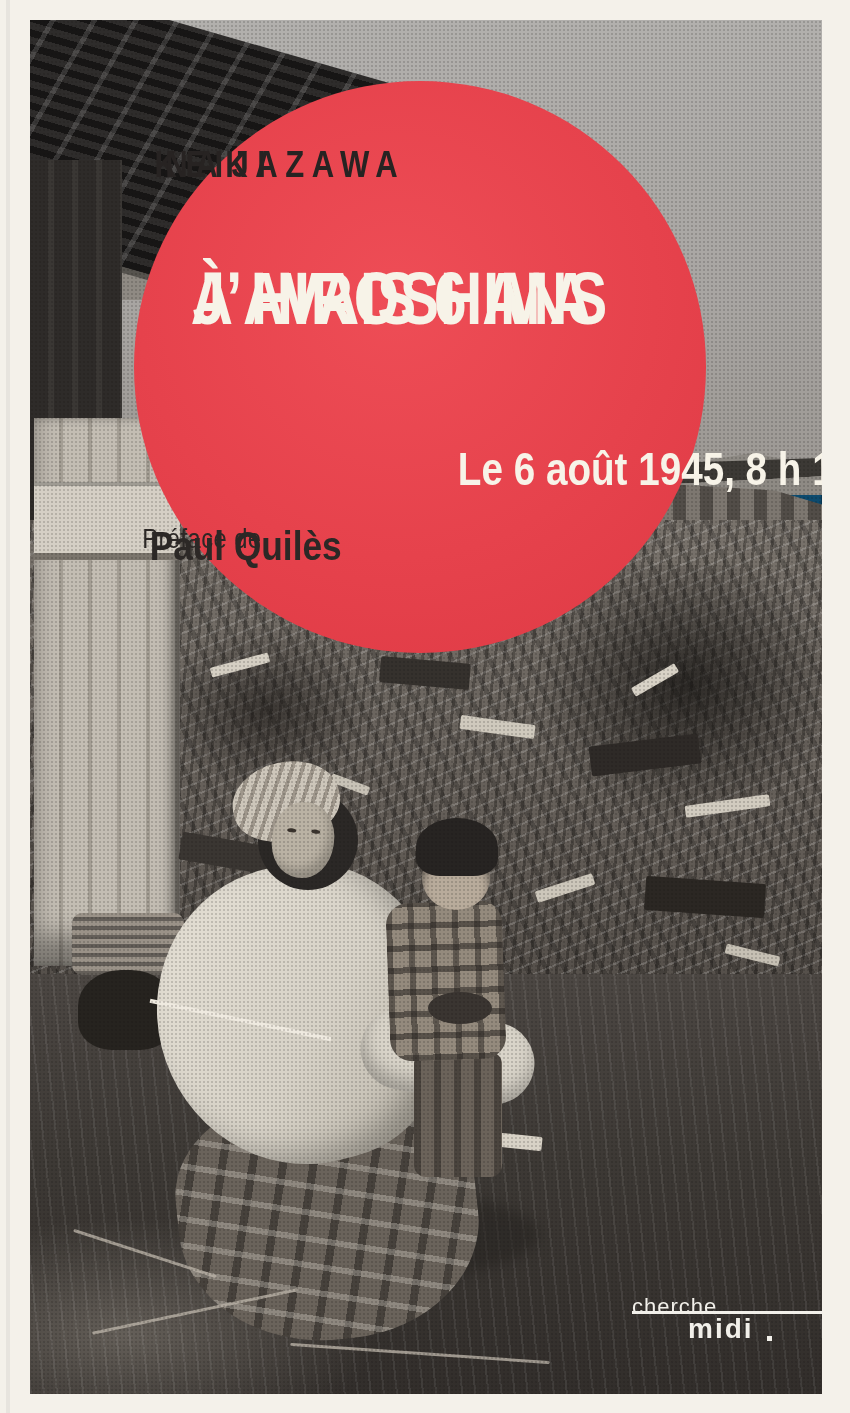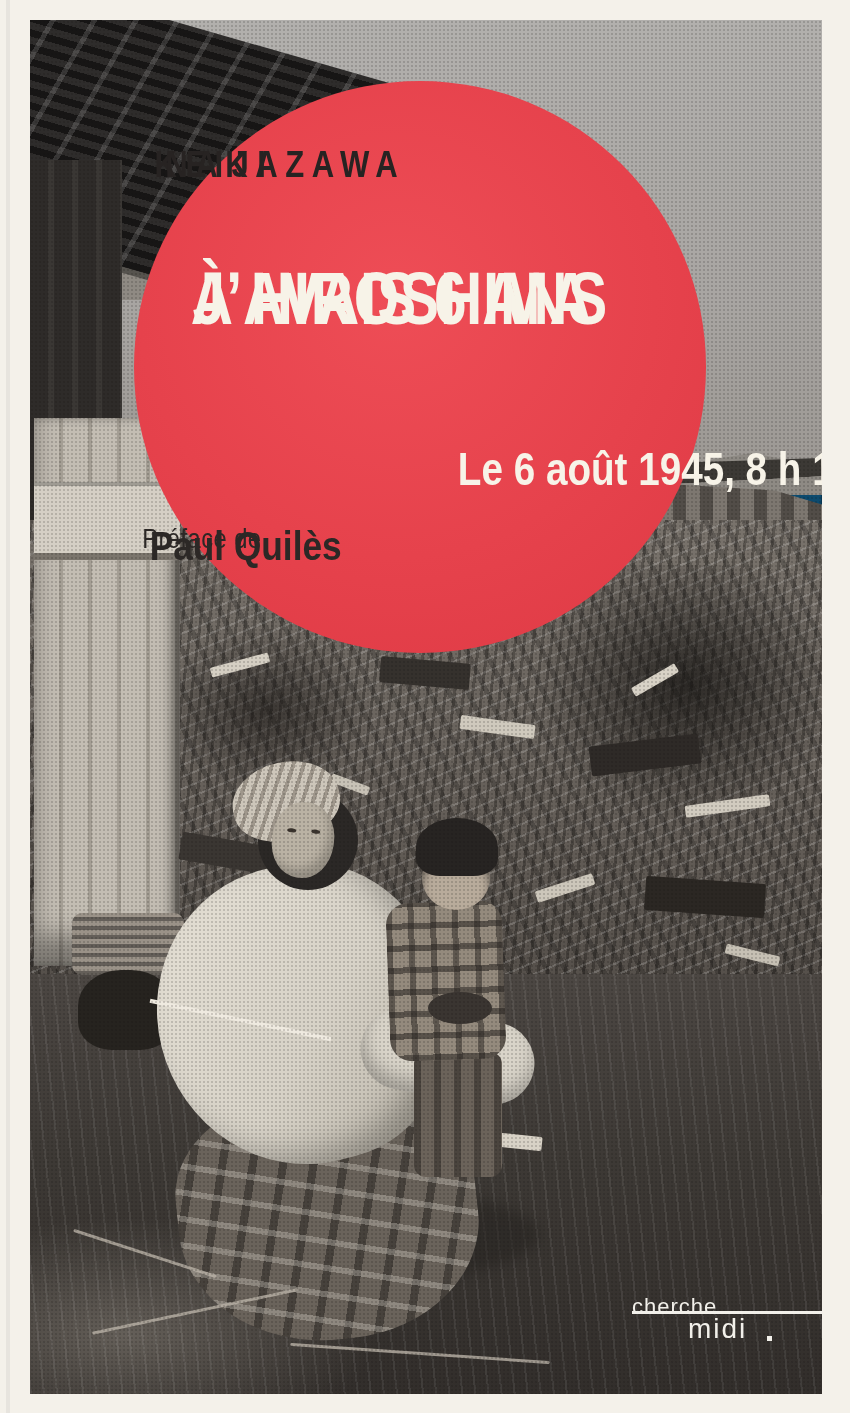--- a/index.html
+++ b/index.html
@@ -132,21 +132,21 @@
   .preface{top:442px;color:#2c2826;}
   .preface-label{font-size:27px;line-height:33px;font-weight:500;}
   .preface-label .condense{transform:scaleX(.88);letter-spacing:.5px;}
   .preface-name{font-size:41px;line-height:46px;font-weight:600;}
   .preface-name .condense{transform:scaleX(.86);}
 
   
   .publisher{left:602px;top:1274px;width:190px;height:72px;z-index:11;color:#f2f0ea;text-align:center;}
   .pub-top{left:0;top:0;font-size:22px;font-weight:400;letter-spacing:1px;}
   .pub-line{left:0;top:17px;width:190px;height:3px;background:#f2f0ea;}
-  .pub-bottom{left:56px;top:19px;font-size:28px;font-weight:400;letter-spacing:2px;}
+  .pub-bottom{left:56px;top:19px;font-size:28px;font-weight:700;letter-spacing:2px;}
   .pub-dot{left:135px;top:42px;width:5px;height:5px;background:#f2f0ea;}
 </style>
 </head>
 <body>
 
 <div class="scan-edge"></div>
 
 <div class="photo">
   <div class="sky"></div>
   <div class="mountains"></div>

